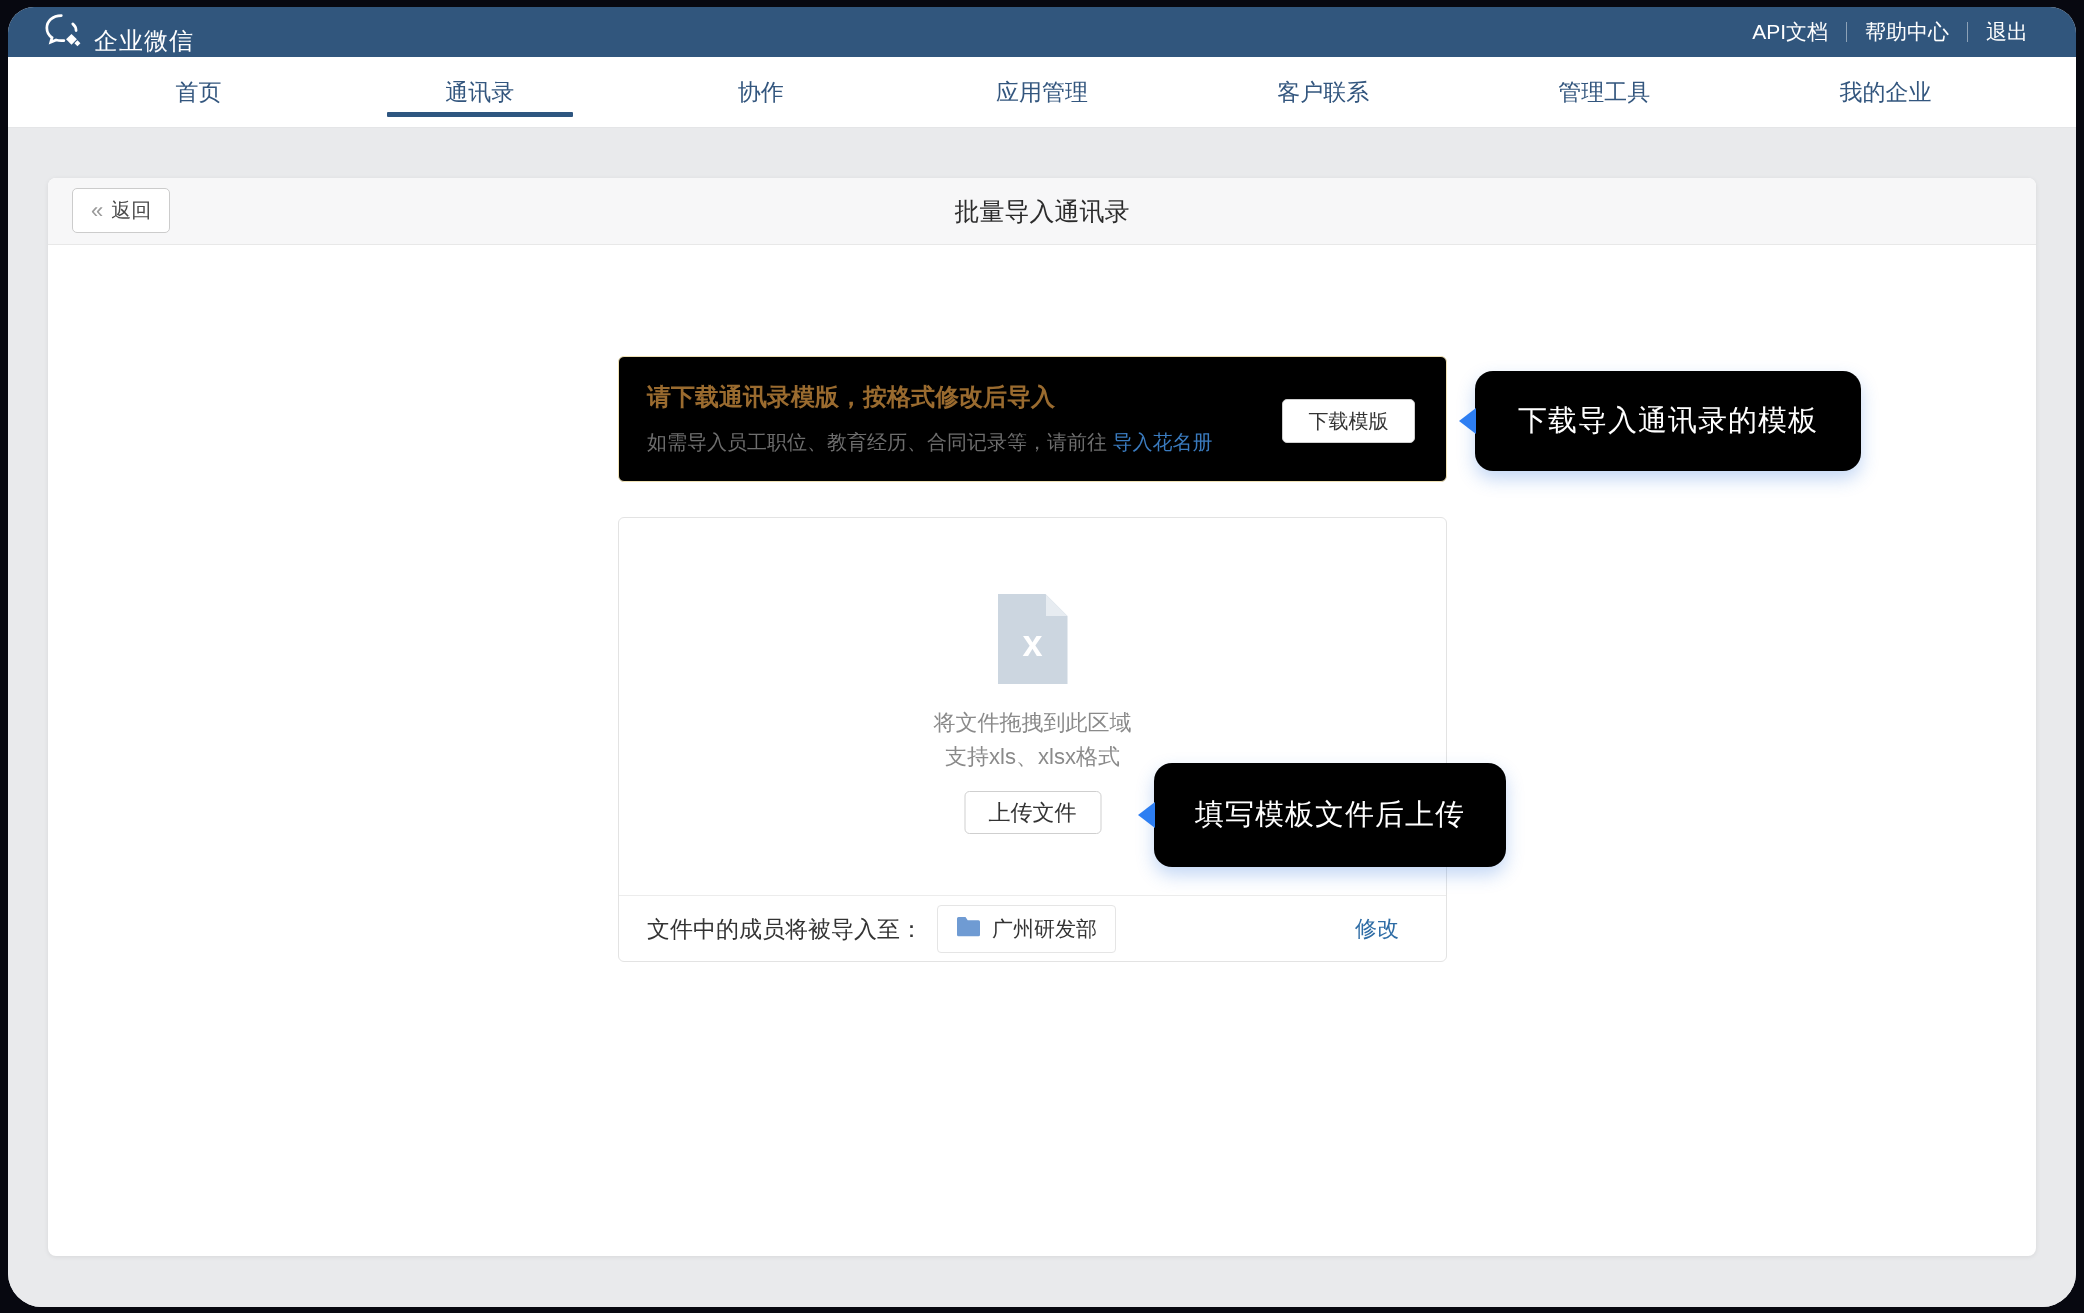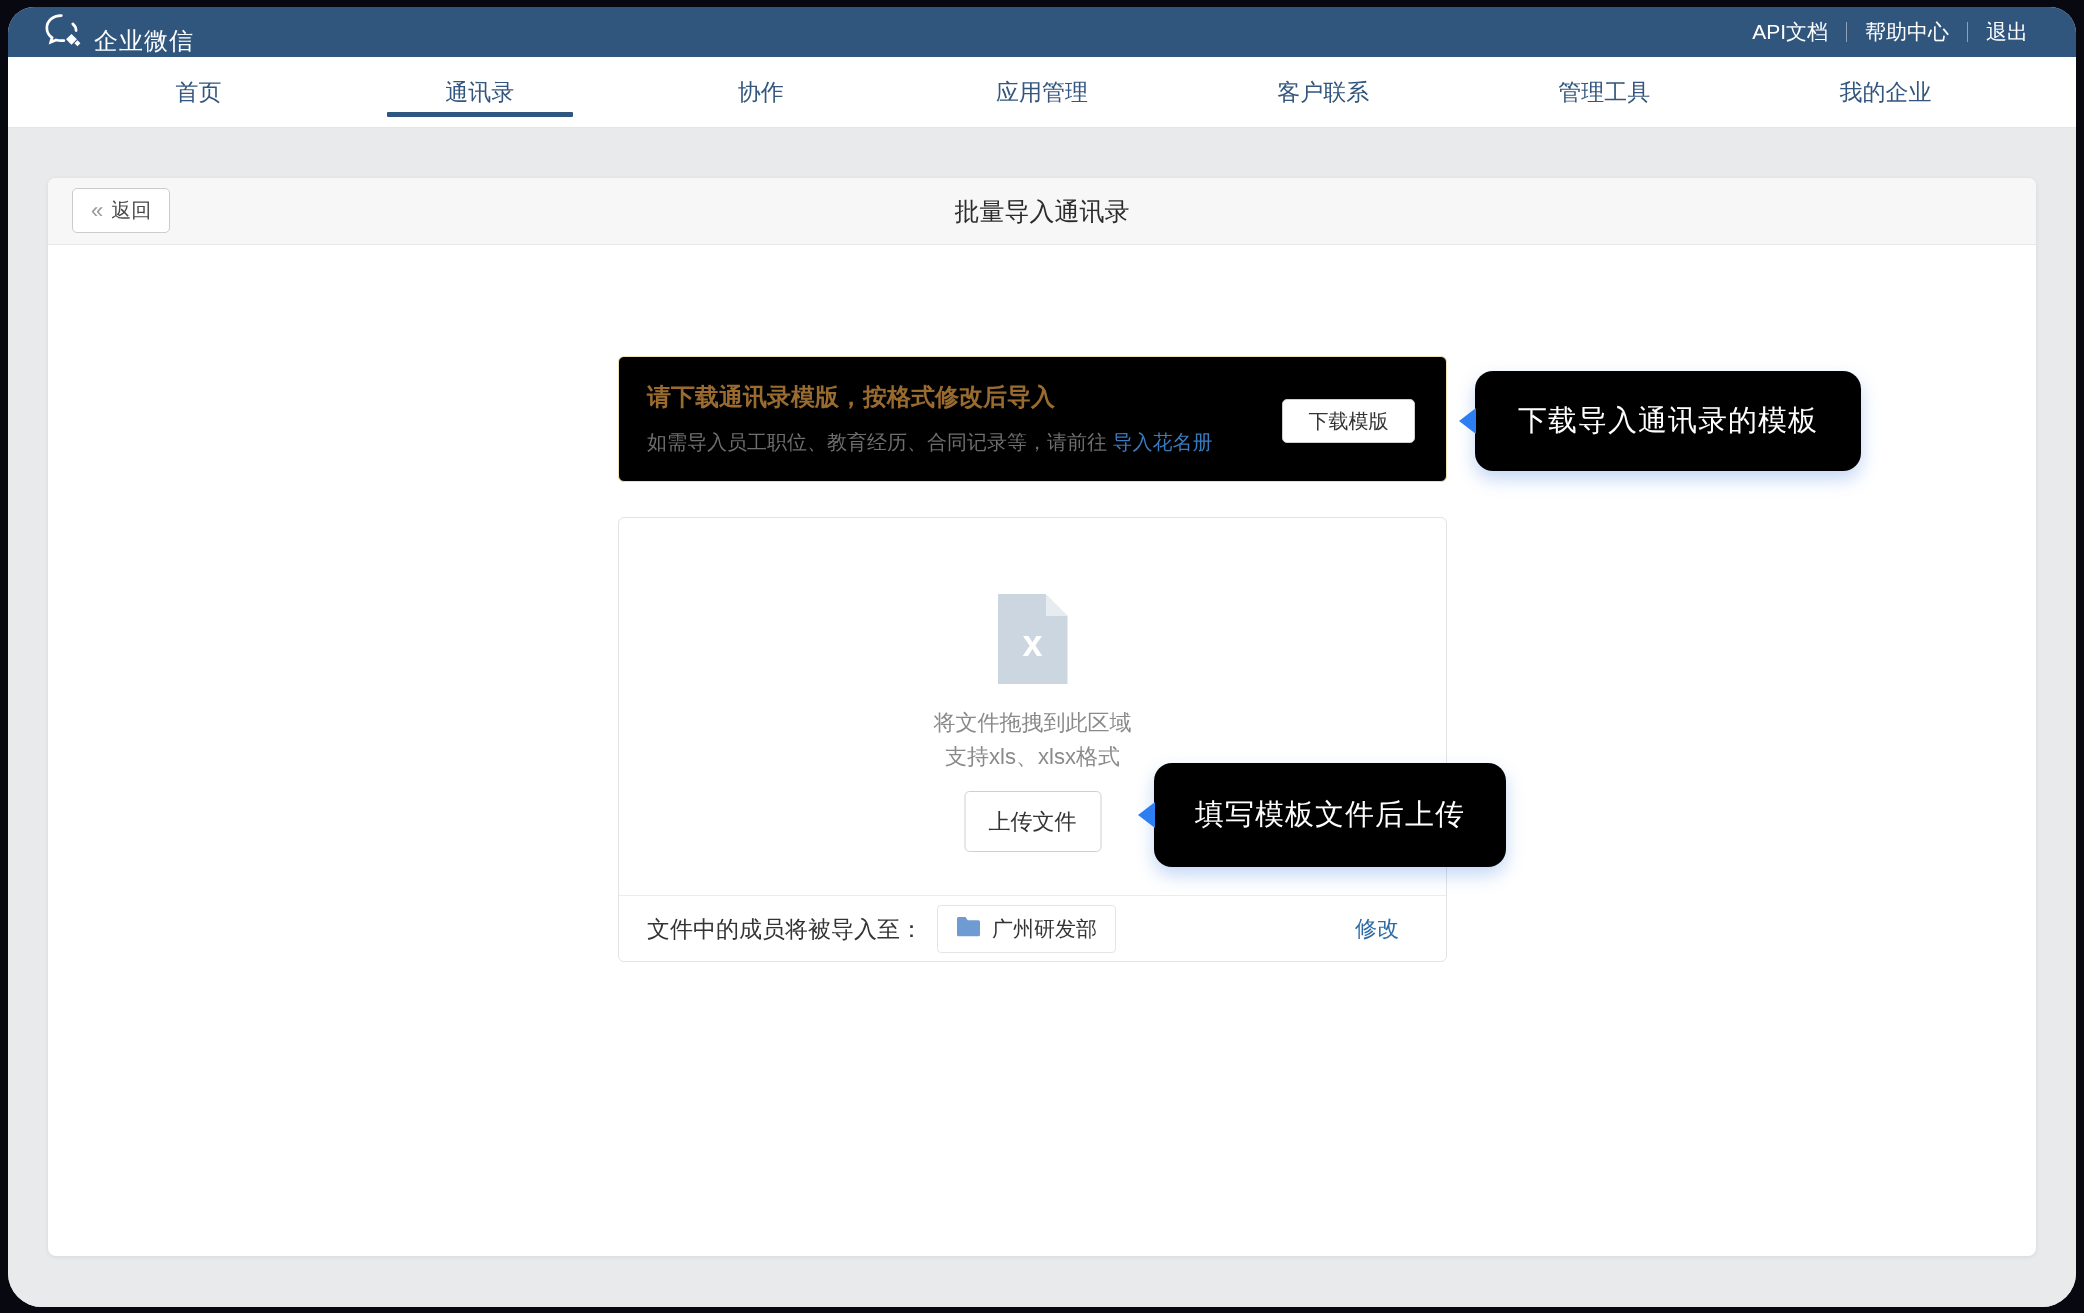--- a/index.html
+++ b/index.html
@@ -103,21 +103,21 @@
   .xls-fold {
     position:absolute; right:0; top:0; width:22px; height:22px;
     background:#e7ecf1; clip-path:polygon(0 0, 0 100%, 100% 100%);
   }
   .xls-letter { color:#fff; font-size:36px; font-weight:bold; margin-top:10px; }
   .hint1, .hint2 { text-align:center; font-size:22px; color:#8a8a8a; }
   .hint1 { position:absolute; top:190px; width:100%; }
   .hint2 { position:absolute; top:224px; width:100%; }
   .upload-btn {
     position:absolute; left:50%; transform:translateX(-50%); top:273px;
-    width:137px; height:61px; font-size:22px;
+    width:137px; height:43px; font-size:22px;
   }
   .target-row {
     height:67px; border-top:1px solid #ececec;
     display:flex; align-items:center; padding:0 47px 0 28px;
   }
   .target-label { font-size:23px; color:#333; }
   .dept-tag {
     margin-left:14px; height:48px; border:1px solid #e5e5e5; border-radius:4px;
     display:flex; align-items:center; gap:11px; padding:0 18px;
     font-size:21px; color:#333; background:#fff;

